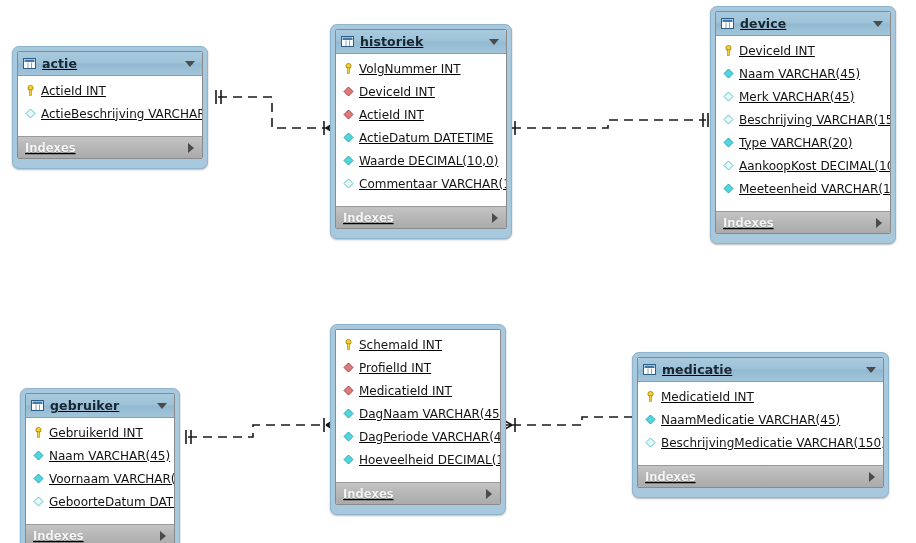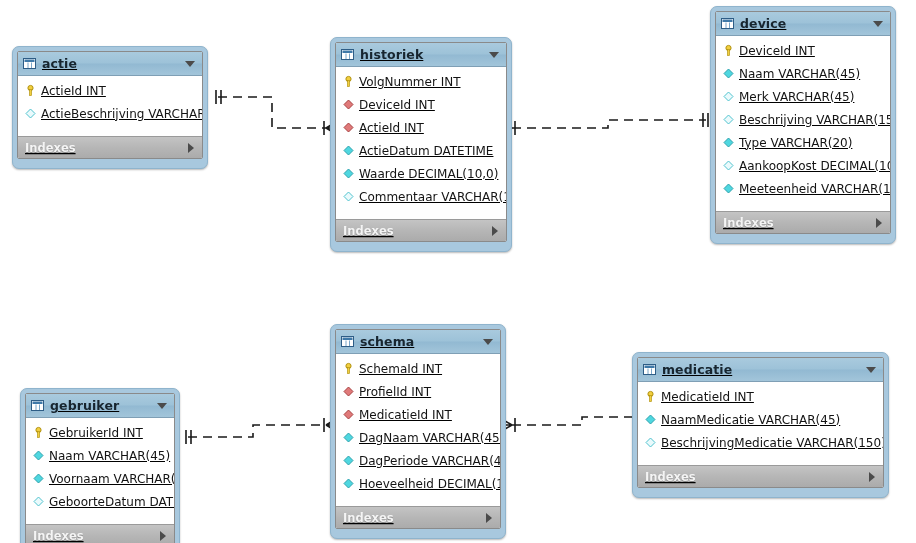--- a/index.html
+++ b/index.html
@@ -181,21 +181,21 @@
           <span class="col-label">ActieBeschrijving VARCHAR(150)</span>
         </div>
       </div>
       <div class="idx-bar">
         <span class="idx-label">Indexes</span>
         <span class="tri-right"></span>
       </div>
     </div>
   </div>
 
-  <div class="tbl" style="left:330px; top:37px; width:182px;">
+  <div class="tbl" style="left:330px; top:24px; width:182px;">
     <div class="tbl-inner">
       <div class="tbl-head">
         <span>
           <svg class="ico" viewBox="0 0 13 13">
               <rect x="0.5" y="1.5" width="12" height="10" fill="#ffffff" stroke="#2e5d86"></rect>
               <rect x="1.5" y="2.5" width="10" height="2.5" fill="#3f79a8"></rect>
               <path d="M5 5.5 L5 11 M8.5 5.5 L8.5 11" stroke="#7aa6c9"></path>
             </svg>
         </span>
         <span class="tbl-title">historiek</span>
@@ -388,31 +388,20 @@
       </div>
       <div class="idx-bar">
         <span class="idx-label">Indexes</span>
         <span class="tri-right"></span>
       </div>
     </div>
   </div>
 
   <div class="tbl" style="left:330px; top:324px; width:176px;">
     <div class="tbl-inner">
-      <div class="tbl-head">
-        <span>
-          <svg class="ico" viewBox="0 0 13 13">
-              <rect x="0.5" y="1.5" width="12" height="10" fill="#ffffff" stroke="#2e5d86"></rect>
-              <rect x="1.5" y="2.5" width="10" height="2.5" fill="#3f79a8"></rect>
-              <path d="M5 5.5 L5 11 M8.5 5.5 L8.5 11" stroke="#7aa6c9"></path>
-            </svg>
-        </span>
-        <span class="tbl-title">schema</span>
-        <span class="tri-down"></span>
-      </div>
       <div class="cols">
         <div class="col">
           <span>
             <svg class="ico" viewBox="0 0 13 13">
                 <circle cx="6.5" cy="4" r="2.6" fill="#f2cf3f" stroke="#b39414"></circle>
                 <rect x="5.5" y="5.5" width="2" height="6" fill="#f2cf3f" stroke="#b39414" stroke-width="0.7"></rect>
               </svg>
           </span>
           <span class="col-label">SchemaId INT</span>
         </div>

